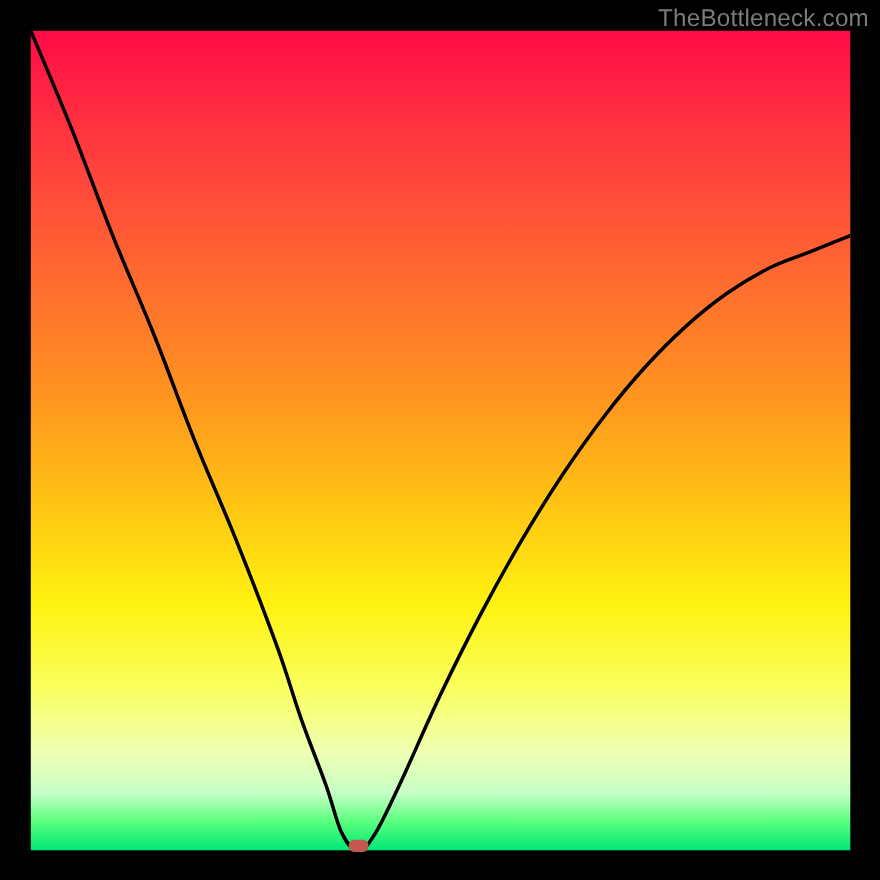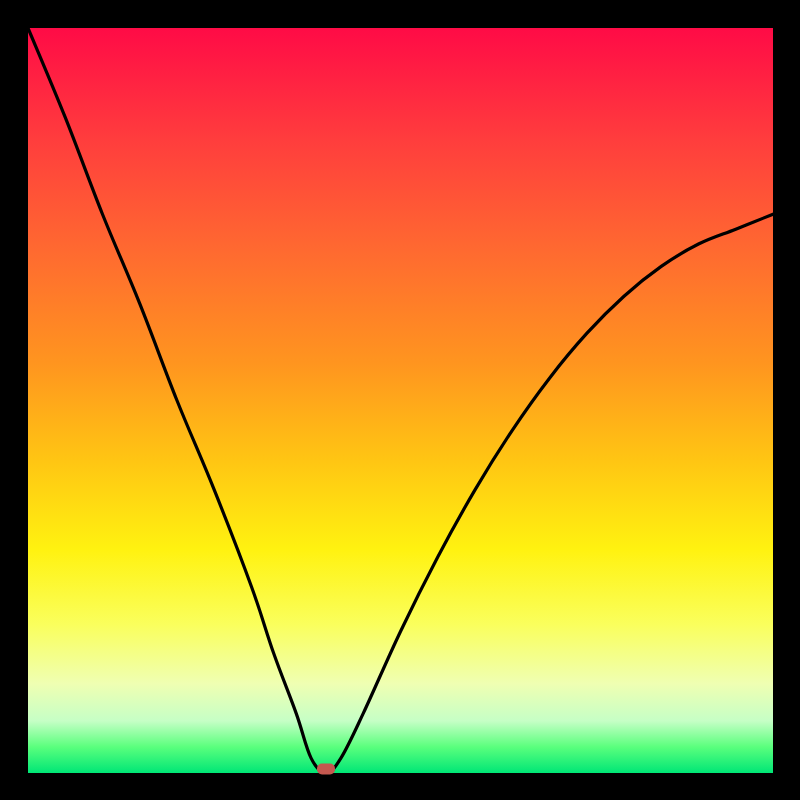--- a/index.html
+++ b/index.html
@@ -61,19 +61,20 @@
     height: 11px;
     background: #c4584f;
     border-radius: 5px;
     transform: translate(-50%, -50%);
   }
 </style>
 </head>
 <body>
 
 <div class="frame">
+  <div class="watermark">TheBottleneck.com</div>
   <div class="plot">
     <svg class="curve" viewBox="0 0 745 745" preserveAspectRatio="none">
       <path id="curve-path" fill="none" stroke="#000" stroke-width="3.2" stroke-linecap="round" stroke-linejoin="round" d="M 0.00 0.00 C 6.71 16.09, 23.84 55.87, 37.25 89.40 C 50.66 122.92, 61.09 152.72, 74.50 186.25 C 87.91 219.78, 98.34 242.12, 111.75 275.65 C 125.16 309.17, 135.59 338.98, 149.00 372.50 C 162.41 406.02, 172.84 428.38, 186.25 461.90 C 199.66 495.42, 212.77 529.25, 223.50 558.75 C 234.23 588.25, 237.80 603.00, 245.85 625.80 C 253.90 648.60, 261.50 666.63, 268.20 685.40 C 274.90 704.17, 277.74 719.37, 283.10 730.10 C 288.46 740.83, 292.64 745.00, 298.00 745.00 C 303.36 745.00, 306.19 740.83, 312.90 730.10 C 319.60 719.37, 324.52 708.20, 335.25 685.40 C 345.98 662.60, 359.09 631.61, 372.50 603.45 C 385.91 575.29, 396.34 554.43, 409.75 528.95 C 423.16 503.47, 433.59 484.70, 447.00 461.90 C 460.41 439.10, 470.84 422.42, 484.25 402.30 C 497.66 382.19, 508.09 367.58, 521.50 350.15 C 534.91 332.72, 545.34 320.20, 558.75 305.45 C 572.16 290.70, 582.59 280.27, 596.00 268.20 C 609.41 256.13, 619.84 247.79, 633.25 238.40 C 646.66 229.01, 657.09 222.76, 670.50 216.05 C 683.91 209.35, 694.34 206.51, 707.75 201.15 C 721.16 195.79, 738.29 188.93, 745.00 186.25"></path>
     </svg>
     <div id="min-marker" class="min-marker" style="left: 298px; top: 741px;"></div>
   </div>
 </div>
 
 </body></html>

